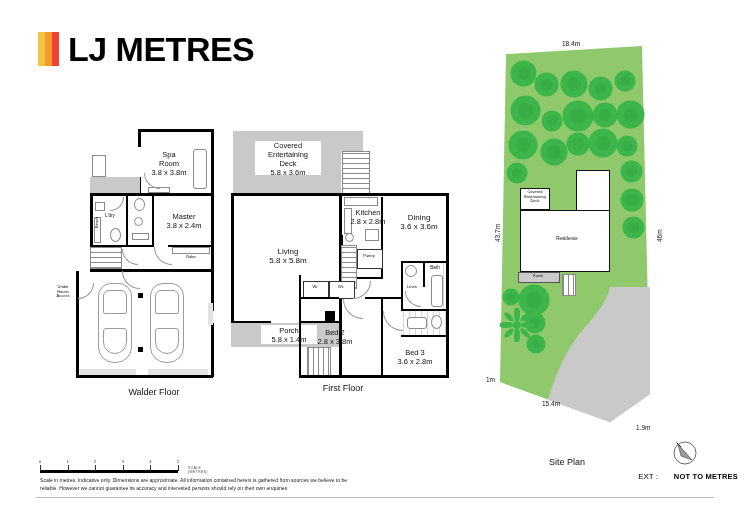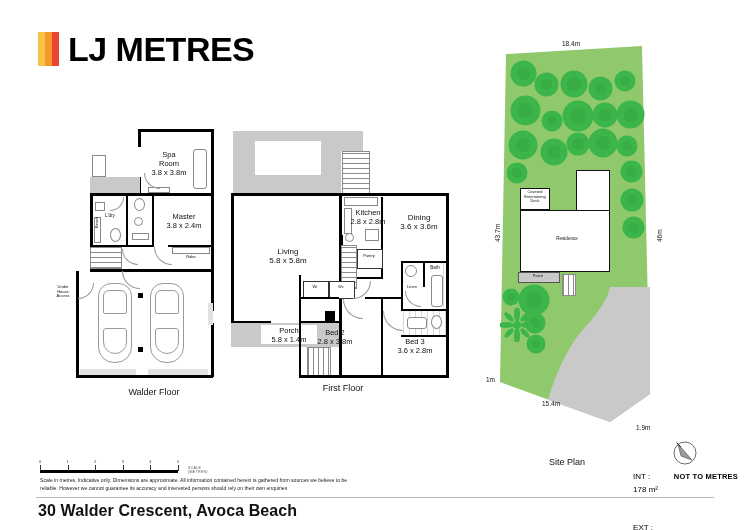--- a/index.html
+++ b/index.html
@@ -260,20 +260,24 @@
 Access</div>
 
     <div class="floorcap" style="left:36px; top:262px; width:140px;">Walder Floor</div>
   </div>
 
   <div class="plan" id="first-floor" style="left:225px; top:125px; width:240px; height:275px;">
 
     <div class="fill-grey" style="left:8px; top:6px; width:108px; height:62px;"></div>
     <div class="fill-grey" style="left:116px; top:6px; width:22px; height:20px;"></div>
     <div class="room" style="left:30px; top:16px; width:66px; height:34px;"></div>
+    <div class="label" style="left:30px; top:17px; width:66px;">Covered
+Entertaining
+Deck
+5.8 x 3.6m</div>
 
     <div class="stair" style="left:117px; top:26px; width:28px; height:44px;"></div>
 
     <div class="wall" style="left:6px; top:68px; width:110px; height:2.6px;"></div>
     <div class="wall" style="left:6px; top:68px; width:2.6px; height:130px;"></div>
     <div class="wall" style="left:114px; top:68px; width:2.6px; height:130px;"></div>
     <div class="wall" style="left:6px; top:196px; width:40px; height:2.6px;"></div>
     <div class="wall" style="left:76px; top:196px; width:40px; height:2.6px;"></div>
     <div class="label big" style="left:28px; top:122px; width:70px;">Living
 5.8 x 5.8m</div>
@@ -332,21 +336,21 @@
 
     <div class="wall" style="left:74px; top:172px; width:2px; height:80px;"></div>
     <div class="wall" style="left:74px; top:250px; width:150px; height:2.6px;"></div>
     <div class="wall" style="left:156px; top:172px; width:2px; height:80px;"></div>
     <div class="wall" style="left:74px; top:172px; width:40px; height:2.2px;"></div>
     <div class="wall" style="left:140px; top:172px; width:36px; height:2.2px;"></div>
     <div class="door tl" style="left:118px; top:174px; width:20px; height:20px;"></div>
     <div class="door tl" style="left:158px; top:186px; width:20px; height:20px;"></div>
     <div class="label" style="left:80px; top:204px; width:60px;">Bed 2
 2.8 x 3.8m</div>
-    <div class="label" style="left:160px; top:213px; width:60px;">Bed 3
+    <div class="label" style="left:160px; top:224px; width:60px;">Bed 3
 3.6 x 2.8m</div>
 
     <div class="wall" style="left:100px; top:186px; width:10px; height:10px;"></div>
 
     <div class="floorcap" style="left:48px; top:258px; width:140px;">First Floor</div>
   </div>
 
   <div id="site-plan">
     <svg width="200" height="390" viewBox="0 0 200 390" style="position:absolute;left:0;top:0;">
       <polygon points="16,12 152,4 160,352 120,380 10,340" fill="#8fc96c" stroke="none"></polygon>
@@ -413,24 +417,20 @@
   </div>
 
   <svg id="compass" viewBox="0 0 26 26">
     <circle cx="13" cy="13" r="11" fill="none" stroke="#444" stroke-width="0.8"></circle>
     <path d="M6 4 L20 20 L9 16 Z" fill="#9a9a9a" stroke="#444" stroke-width="0.6"></path>
     <path d="M4.5 2.5 L9 7" stroke="#222" stroke-width="1"></path>
   </svg>
 
   <div id="areas">
     <div class="row">
-      <span>INT :</span>
-      <span>178 m²</span>
-    </div>
-    <div class="row">
       <span>EXT :</span>
       
     </div>
   </div>
   <div id="notscale">NOT TO METRES</div>
 
   <div id="scalebar">
     <div class="bar"></div>
     <div id="scale-ticks">
         <div class="tick" style="left: 0px;"></div>
@@ -445,15 +445,14 @@
         <div class="num" style="left: 110.4px;">4</div>
         <div class="tick" style="left: 138px;"></div>
         <div class="num" style="left: 138px;">5</div>
       </div>
     <div class="cap">SCALE (METRES)</div>
   </div>
 
   <div id="disclaimer">Scale in metres. Indicative only. Dimensions are approximate. All information contained herein is gathered from sources we believe to be reliable. However we cannot guarantee its accuracy and interested persons should rely on their own enquiries</div>
 
   <div id="footer-rule"></div>
-  <div id="address">30 Walder Crescent, Avoca Beach</div>
 
 </div>
 
 </body></html>

